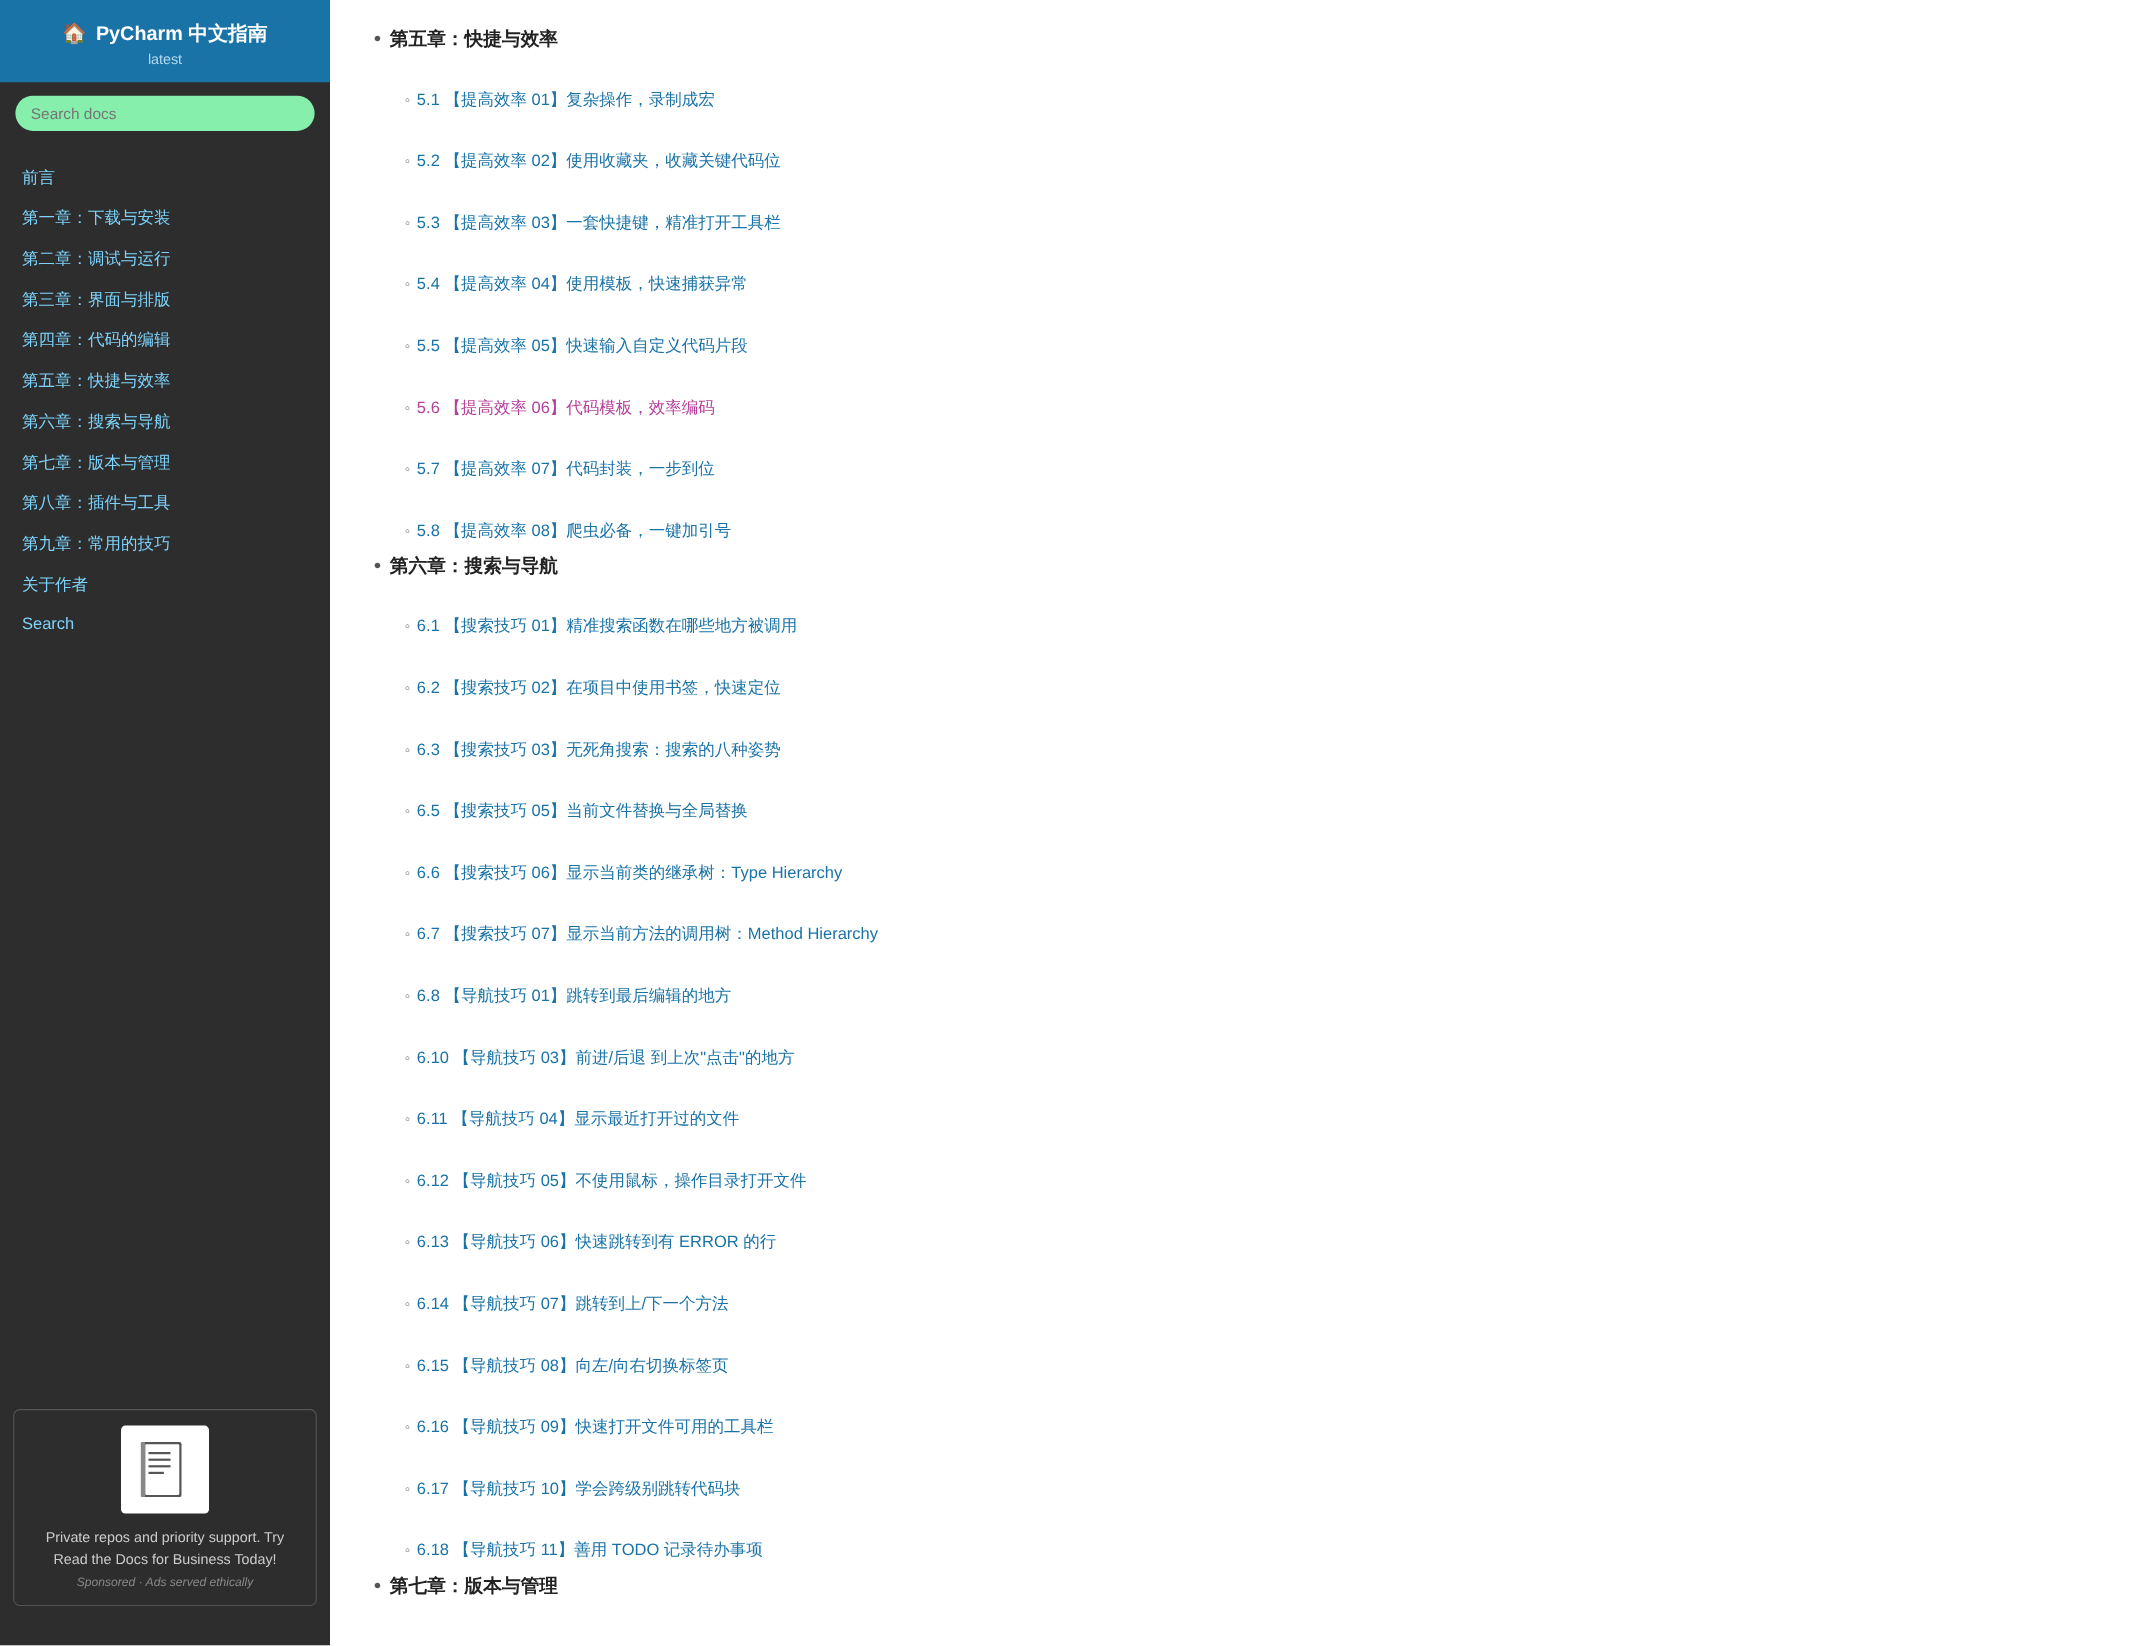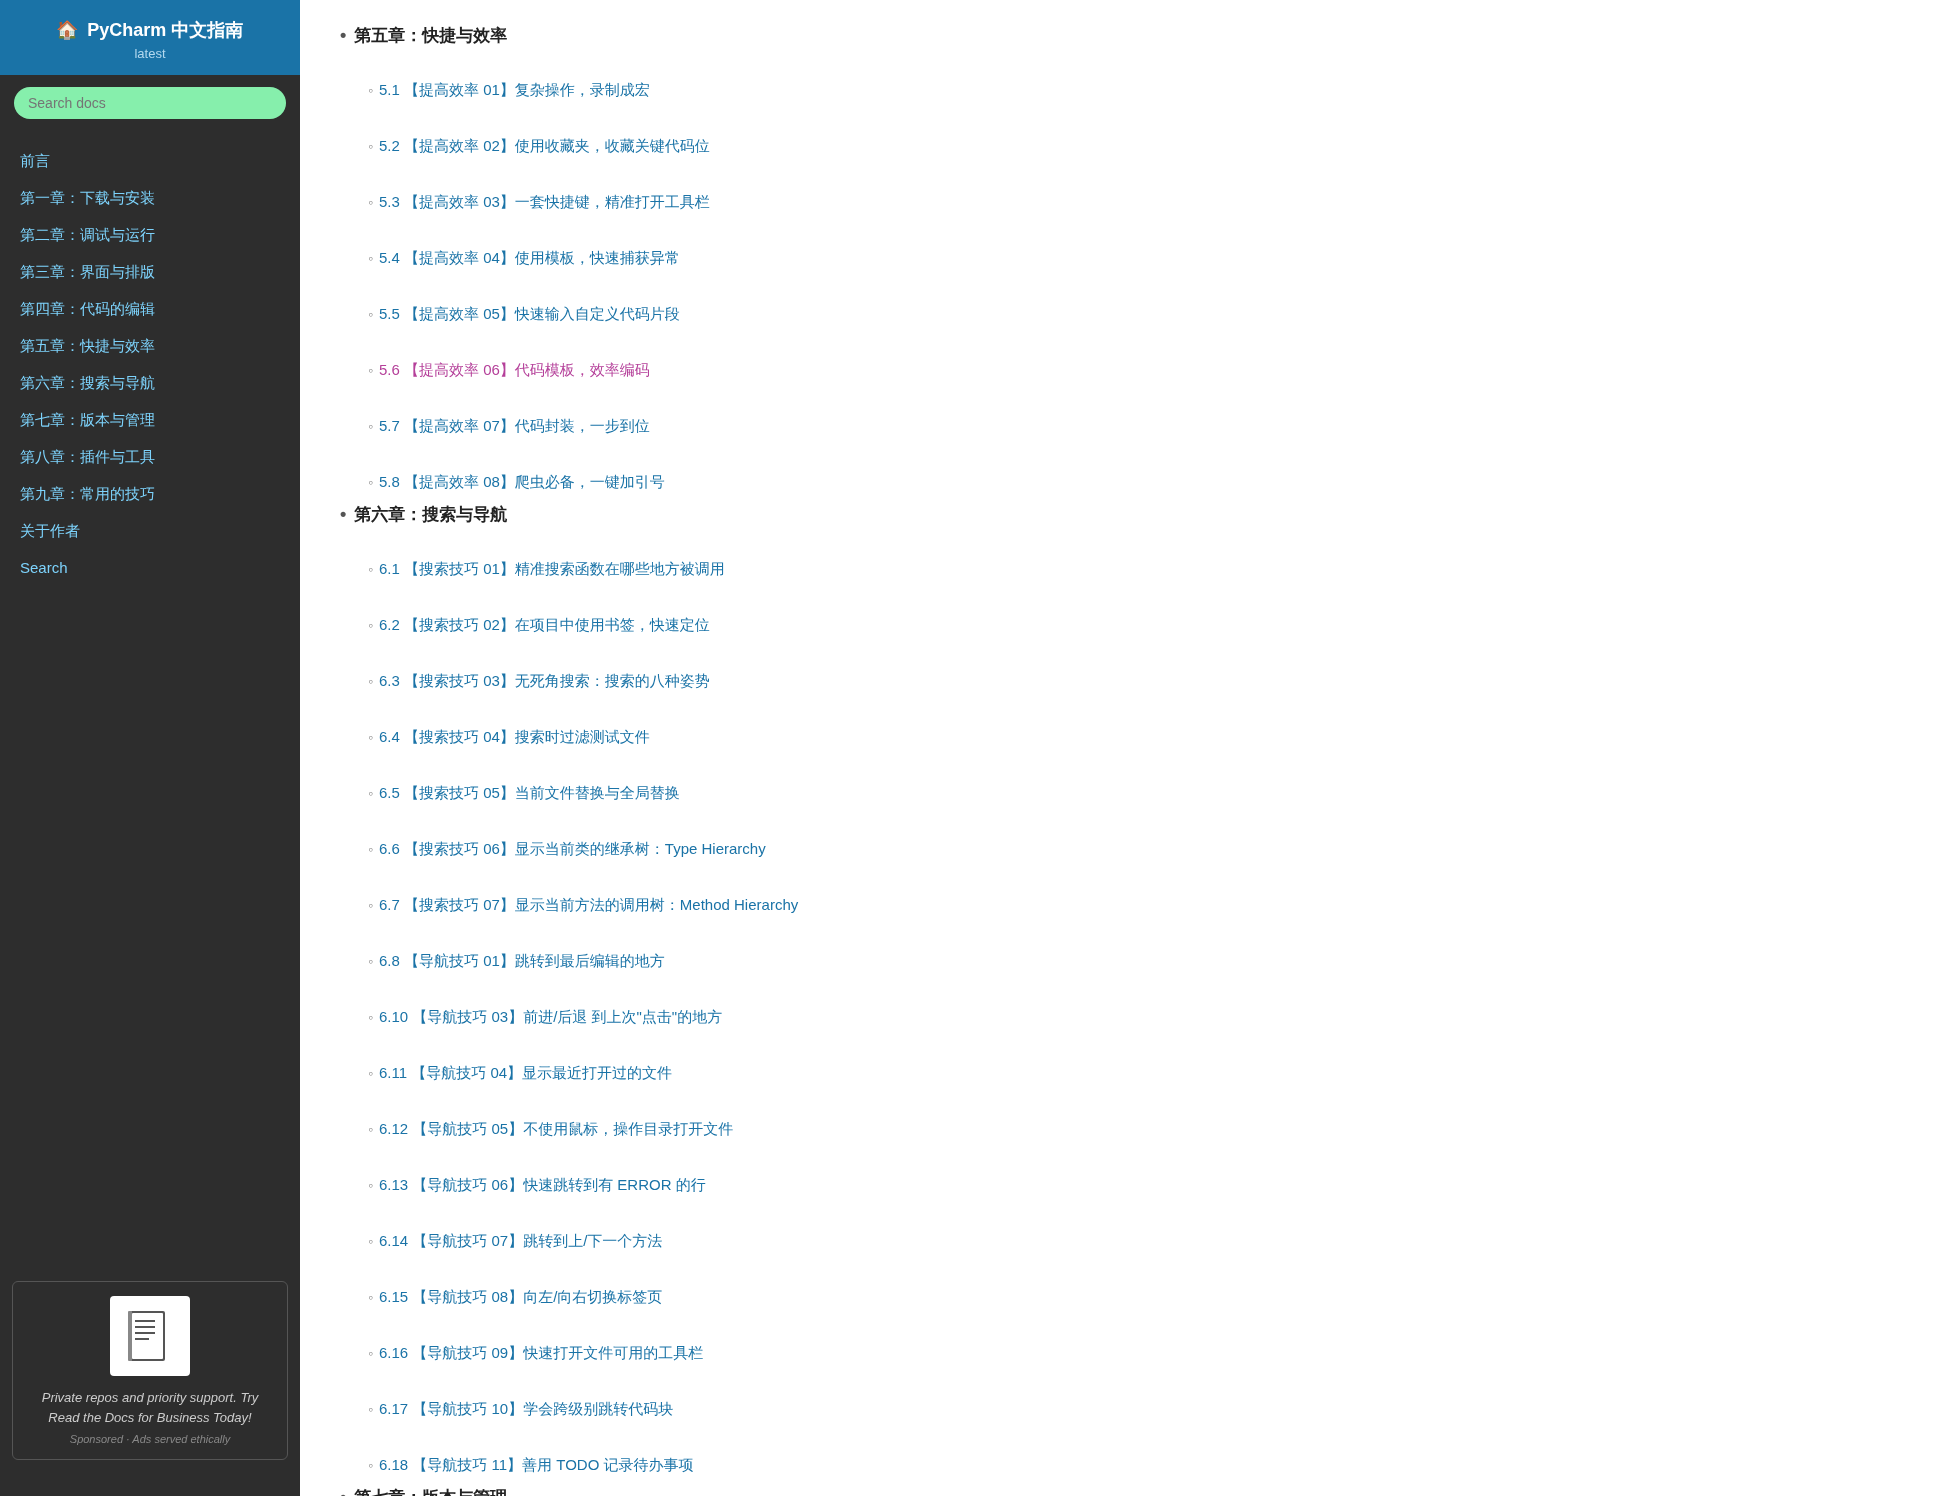--- a/index.html
+++ b/index.html
@@ -91,21 +91,20 @@
     .sponsor-icon svg {
       width: 60px;
       height: 60px;
     }
 
     .sponsor-text {
       font-size: 13px;
       color: #ccc;
       line-height: 1.5;
       font-weight: 500;
-      font-style: italic;
     }
 
     .sponsor-sub {
       font-size: 11px;
       color: #888;
       margin-top: 6px;
       font-style: italic;
     }
 
     
@@ -257,23 +256,20 @@
           <li class="sub-item">
             <a href="#">6.1 【搜索技巧 01】精准搜索函数在哪些地方被调用</a>
           </li>
           <li class="sub-item">
             <a href="#">6.2 【搜索技巧 02】在项目中使用书签，快速定位</a>
           </li>
           <li class="sub-item">
             <a href="#">6.3 【搜索技巧 03】无死角搜索：搜索的八种姿势</a>
           </li>
           <li class="sub-item">
-            <a href="#">6.4 【搜索技巧 04】搜索时过滤测试文件</a>
-          </li>
-          <li class="sub-item">
             <a href="#">6.5 【搜索技巧 05】当前文件替换与全局替换</a>
           </li>
           <li class="sub-item">
             <a href="#">6.6 【搜索技巧 06】显示当前类的继承树：Type Hierarchy</a>
           </li>
           <li class="sub-item">
             <a href="#">6.7 【搜索技巧 07】显示当前方法的调用树：Method Hierarchy</a>
           </li>
           <li class="sub-item">
             <a href="#">6.8 【导航技巧 01】跳转到最后编辑的地方</a>

